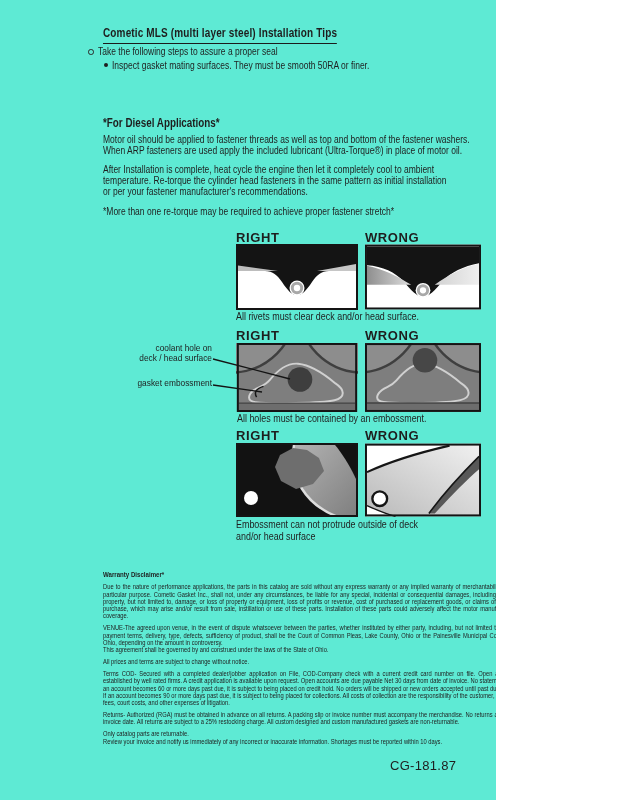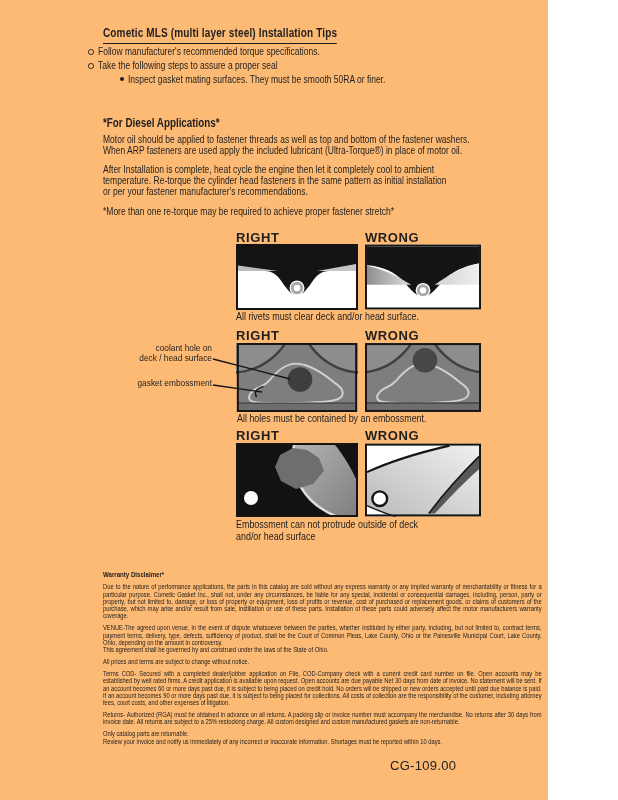--- a/index.html
+++ b/index.html
@@ -1,28 +1,28 @@
 <!DOCTYPE html>
 <html><head>
 <meta charset="utf-8">
 <style>
   html,body{margin:0;padding:0;background:#ffffff;}
-  .page{position:relative;width:548px;height:800px;background:#fdba74;overflow:hidden;
+  .page{position:relative;width:496px;height:800px;background:#5eead4;overflow:hidden;
         font-family:"Liberation Sans",sans-serif;color:#1e1e1e;}
   .abs{position:absolute;}
   .cond{transform:scaleX(0.85);transform-origin:0 0;}
   .cond-r{transform:scaleX(0.85);transform-origin:100% 0;}
   .pre{white-space:pre-line;}
   .title{left:103px;top:25px;font-size:13.5px;font-weight:700;letter-spacing:.2px;
          transform:scaleX(0.74);transform-origin:0 0;white-space:nowrap;
          border-bottom:1.6px solid #1b1b1b;padding-bottom:3px;}
   .tips{left:88px;top:45px;width:480px;}
   .tip-row{display:flex;align-items:flex-start;height:13.8px;line-height:13.8px;font-size:10px;white-space:nowrap;}
   .mark-open{flex:0 0 auto;width:3.6px;height:3.6px;border:1px solid #2a2a2a;border-radius:50%;margin:4.2px 4px 0 0;}
-  .sub{margin-left:32px;}
+  .sub{margin-left:16px;}
   .mark-dot{flex:0 0 auto;width:4px;height:4px;background:#1e1e1e;border-radius:50%;margin:4.4px 3.5px 0 0;}
   .h2{left:103px;top:116px;font-size:12px;font-weight:700;transform:scaleX(0.82);transform-origin:0 0;white-space:nowrap;}
   .para{left:103px;font-size:10px;line-height:10.8px;white-space:pre;}
   .note{left:103px;top:206px;font-size:10px;white-space:nowrap;}
   .figlabel{font-size:13px;font-weight:700;letter-spacing:.6px;height:14px;line-height:14px;}
   .caption{font-size:10.5px;line-height:11.5px;}
   .ann{font-size:9.8px;line-height:9.6px;text-align:right;}
   .disc{left:103px;top:571px;width:516px;font-size:6.8px;line-height:7.3px;text-align:justify;}
   .disc h3{margin:0 0 5px 0;font-size:7.2px;font-weight:700;}
   .disc p{margin:0 0 4.6px 0;}
@@ -30,24 +30,20 @@
   svg{display:block;}
 </style>
 </head>
 <body>
 
 <div class="page">
 
   <div class="abs title">Cometic MLS (multi layer steel) Installation Tips</div>
 
   <div class="abs tips">
-    <div class="tip-row">
-      <span class="mark-open"></span>
-      <span class="cond">Follow manufacturer's recommended torque specifications.</span>
-    </div>
     <div class="tip-row">
       <span class="mark-open"></span>
       <span class="cond">Take the following steps to assure a proper seal</span>
     </div>
     <div class="tip-row sub">
       <span class="mark-dot"></span>
       <span class="cond">Inspect gasket mating surfaces.  They must be smooth 50RA or finer.</span>
     </div>
   </div>
 
@@ -176,15 +172,15 @@
     <p class="pre">Due to the nature of performance applications, the parts in this catalog are sold without any express warranty or any implied warranty of merchantability or fitness for a particular purpose.  Cometic Gasket Inc., shall not, under any circumstances, be liable for any special, incidental or consequential damages, including, person, party or property, but not limited to, damage, or loss of property or equipment, loss of profits or revenue, cost of purchased or replacement goods, or claims of customers of the purchase, which may arise and/or result from sale, instillation or use of these parts.  Installation of these parts could adversely affect the motor manufacturers warranty coverage.</p>
     <p class="pre">VENUE-The agreed upon venue, in the event of dispute whatsoever between the parties, whether instituted by either party, including, but not limited to, contract terms, payment terms, delivery, type, defects, sufficiency of product, shall be the Court of Common Pleas, Lake County, Ohio or the Painesville Municipal Court, Lake County, Ohio, depending on the amount in controversy.
 This agreement shall be governed by and construed under the laws of the State of Ohio.</p>
     <p class="pre">All prices and terms are subject to change without notice.</p>
     <p class="pre">Terms COD- Secured with a completed dealer/jobber application on File, COD-Company check with a current credit card number on file.  Open accounts may be established by well rated firms.  A credit application is available upon request.  Open accounts are due payable Net 30 days from date of invoice.  No statement will be sent.  If an account becomes 60 or more days past due, it is subject to being placed on credit hold.  No orders will be shipped or new orders accepted until past due balance is paid.  If an account becomes 90 or more days past due, it is subject to being placed for collections.  All costs of collection are the responsibility of the customer, including attorney fees, court costs, and other expenses of litigation.</p>
     <p class="pre">Returns- Authorized (RGA) must be obtained in advance on all returns.  A packing slip or invoice number must accompany the merchandise.  No returns after 30 days from invoice date.  All returns are subject to a 25% restocking charge.  All custom designed and custom manufactured gaskets are non-returnable.</p>
     <p class="pre">Only catalog parts are returnable.
 Review your invoice and notify us immediately of any incorrect or inaccurate information.  Shortages must be reported within 10 days.</p>
   </div>
 
-  <div class="abs footer-code">CG-109.00</div>
+  <div class="abs footer-code">CG-181.87</div>
 
 </div>
 
 </body></html>

